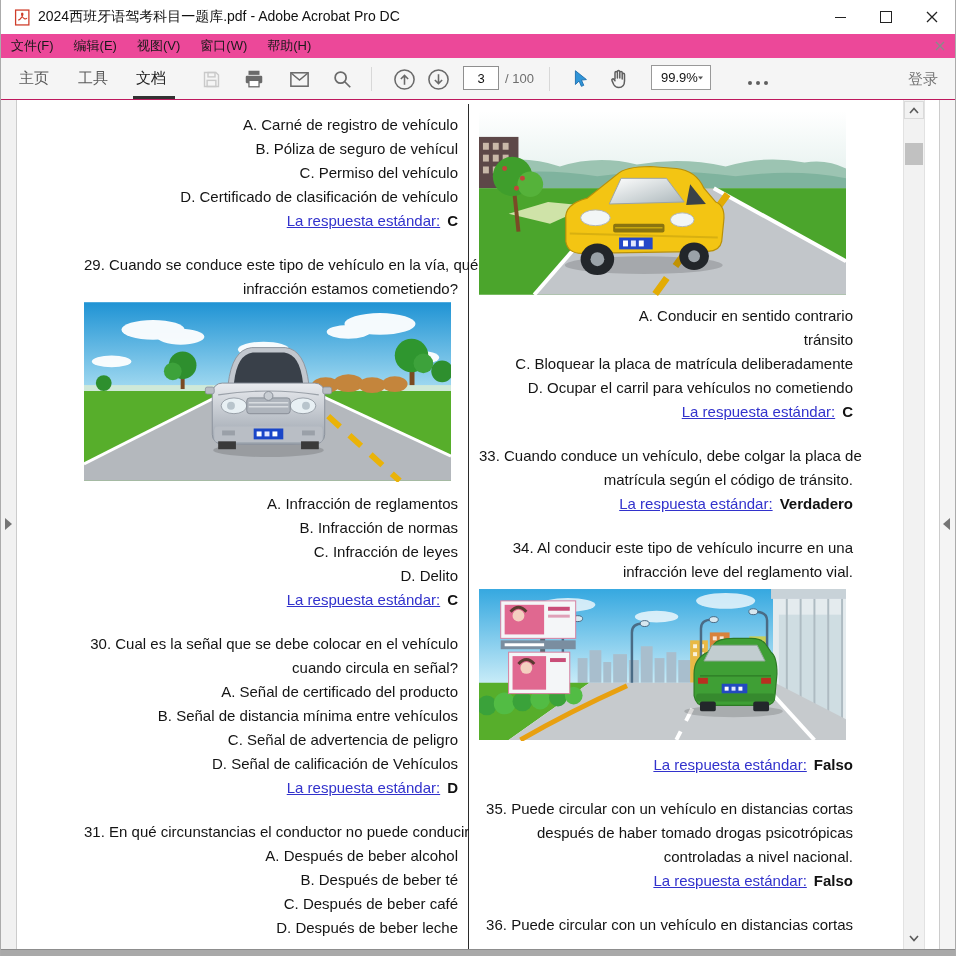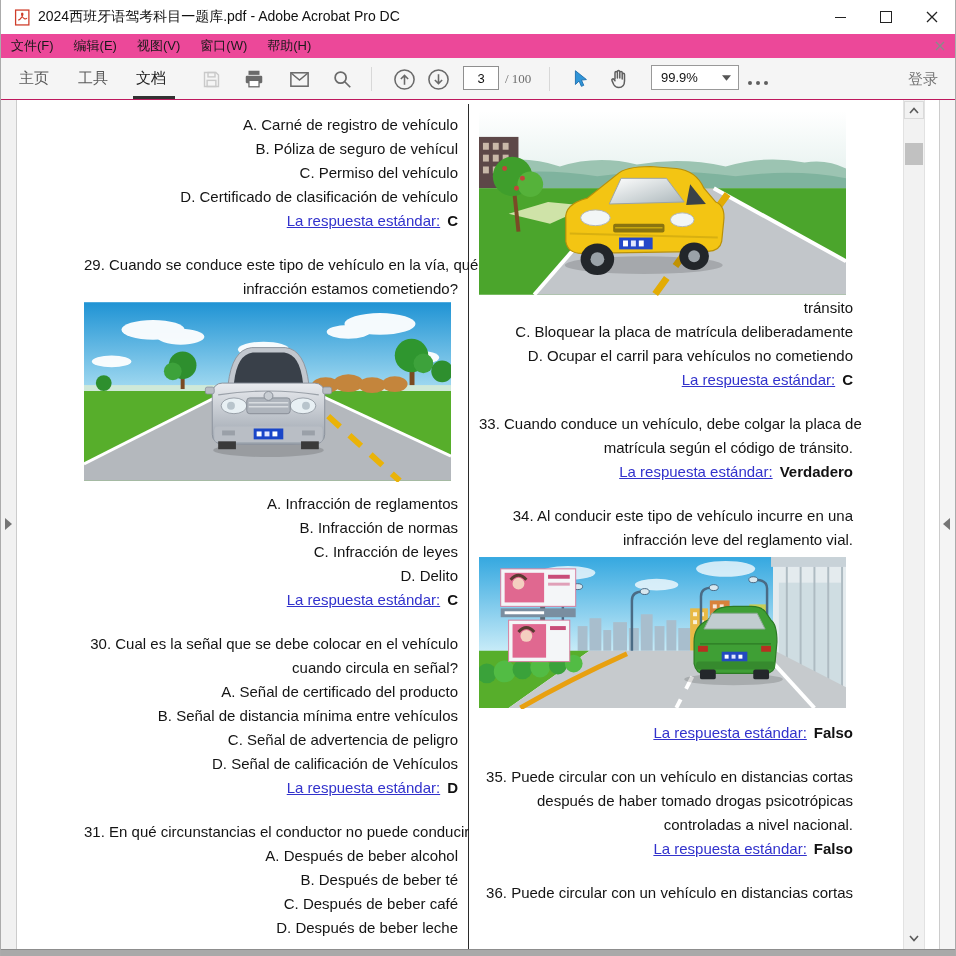--- a/index.html
+++ b/index.html
@@ -22,22 +22,22 @@
   .menu-item{padding:0 10px;height:100%;display:flex;align-items:center;}
   .menu-close{margin-left:auto;margin-right:10px;}
   
   .toolbar{position:absolute;top:58px;left:0;right:0;height:41px;background:#f5f5f5;border-bottom:7px solid #be185d;}
   .tab{position:absolute;top:0;height:38px;line-height:40px;font-size:15px;color:#5a5a5a;}
   .tab.active{color:#1c1c1c;}
   .tab-underline{position:absolute;left:132px;bottom:0;width:42px;height:3px;background:#323232;}
   .tb-icon{position:absolute;top:8px;width:26px;height:26px;display:flex;align-items:center;justify-content:center;}
   .tb-sep{position:absolute;top:9px;width:1px;height:24px;background:#d8d8d8;}
   .page-input{position:absolute;left:462px;top:8px;width:34px;height:22px;border:1px solid #8f8f8f;background:#fff;font-size:13px;text-align:center;font-family:"Liberation Sans","DejaVu Sans",sans-serif;color:#111;padding:0;}
-  .page-total{position:absolute;left:504px;top:0;height:41px;line-height:42px;font-size:13px;color:#6e6e6e;font-family:Liberation Serif, serif;}
-  .zoom-box{position:absolute;left:650px;top:7px;width:88px;height:25px;border:1px solid #999;background:#fff;display:flex;align-items:center;box-sizing:border-box;}
+  .page-total{position:absolute;left:504px;top:0;height:41px;line-height:42px;font-size:13px;color:#6e6e6e;}
+  .zoom-box{position:absolute;left:650px;top:7px;width:60px;height:25px;border:1px solid #999;background:#fff;display:flex;align-items:center;box-sizing:border-box;}
   .zoom-box .zv{font-size:13px;color:#111;margin-left:9px;flex:1;}
   .zoom-box .caret{margin-right:7px;}
   .signin{position:absolute;right:17px;top:0;height:41px;line-height:42px;font-size:15px;color:#737373;}
   
   .doc-area{position:absolute;top:100px;left:0;right:0;height:850px;background:#fff;overflow:hidden;}
   .left-strip{position:absolute;left:0;top:0;bottom:0;width:15px;background:#f1f1f1;border-right:1px solid #cccccc;}
   .tri-right{position:absolute;left:4px;top:418px;width:0;height:0;border-top:6px solid transparent;border-bottom:6px solid transparent;border-left:7px solid #757575;}
   .right-strip{position:absolute;right:0;top:0;bottom:0;width:15px;background:#f4f4f4;border-left:1px solid #cccccc;}
   .tri-left{position:absolute;left:3px;top:418px;width:0;height:0;border-top:6px solid transparent;border-bottom:6px solid transparent;border-right:7px solid #757575;}
   .scrollbar{position:absolute;right:30px;top:0;bottom:0;width:20px;background:#f2f2f2;border:1px solid #e2e2e2;border-top:none;border-bottom:none;}
@@ -344,20 +344,21 @@
           <rect x="64" y="83" width="5" height="6" fill="#fff"></rect>
             <rect x="72" y="83" width="5" height="6" fill="#dfe6ff"></rect>
             <rect x="80" y="83" width="5" height="6" fill="#fff"></rect>
           <ellipse cx="38" cy="102" rx="17" ry="16" fill="#22262a"></ellipse>
             <circle cx="38" cy="102" r="7" fill="#9aa2a8"></circle>
           <ellipse cx="136" cy="99" rx="15" ry="14" fill="#22262a"></ellipse>
             <circle cx="136" cy="99" r="6" fill="#9aa2a8"></circle>
         </g>
       </svg>
 
+      <div class="ln" style="margin-top:8px">A. Conducir en sentido contrario</div>
       <div class="ln">tránsito</div>
       <div class="ln">C. Bloquear la placa de matrícula deliberadamente</div>
       <div class="ln">D. Ocupar el carril para vehículos no cometiendo</div>
       <div class="ln">
         <span class="ans-link">La respuesta estándar:</span><span class="ans-val">C</span>
       </div>
 
       <div class="ln gap">33. Cuando conduce un vehículo, debe colgar la placa de</div>
       <div class="ln">matrícula según el código de tránsito.</div>
       <div class="ln">

